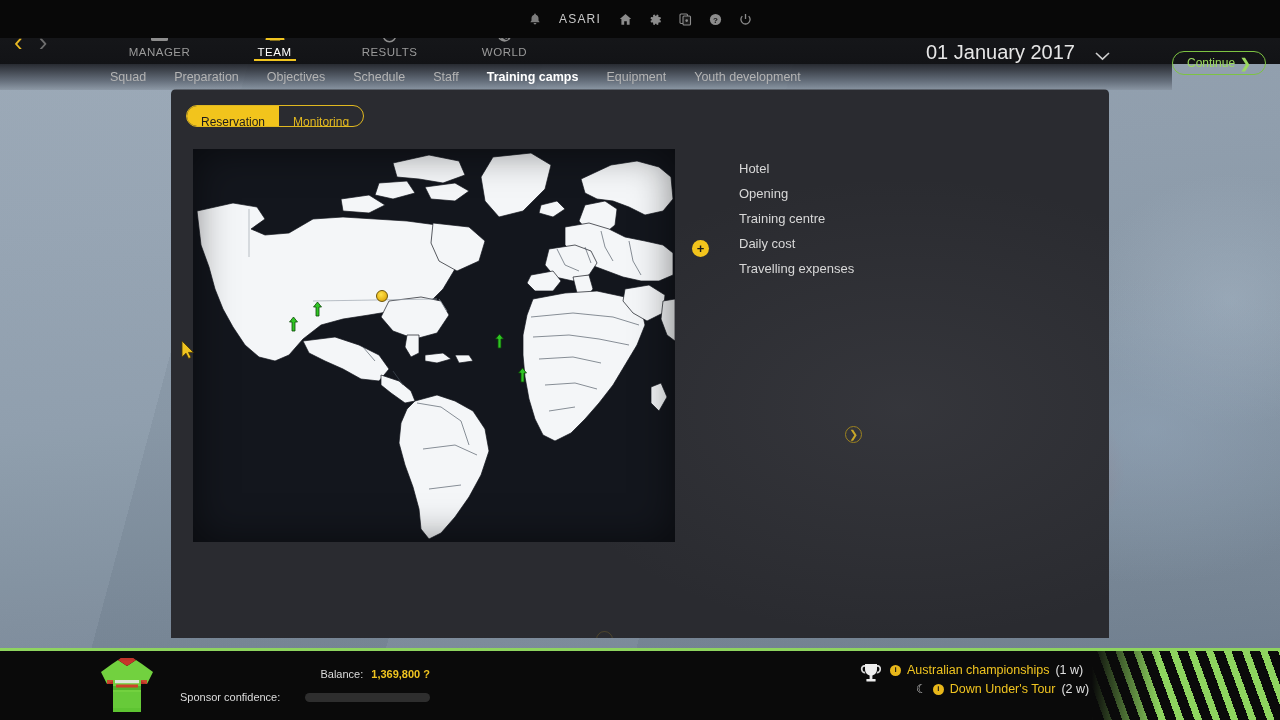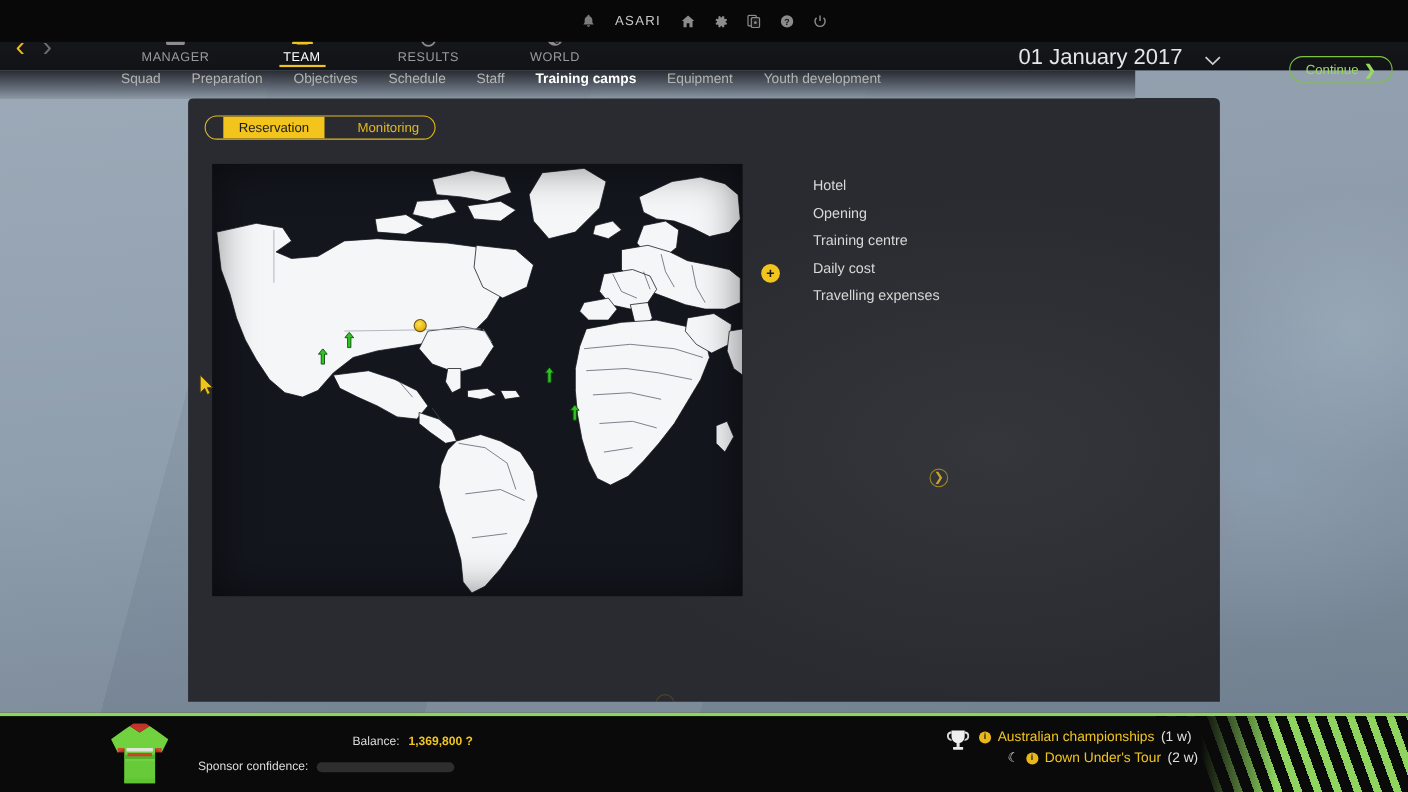--- a/index.html
+++ b/index.html
@@ -100,23 +100,23 @@
     width: 94px; height: 24px;
     border: 1px solid #7dc342; border-radius: 12px;
     display: flex; align-items: center; justify-content: center; gap: 5px;
     color: #9bd85f; font-size: 12px;
     background: transparent;
   }
   .continue-btn .cbarrow { font-size: 13px; font-weight: bold; color: #9bd85f; }
 
   
   .subnav {
-    position: absolute; top: 64px; left: 0; width: 1032px; height: 26px;
+    position: absolute; top: 64px; left: 0; width: 1172px; height: 26px;
     background: linear-gradient(180deg, rgba(30,32,38,0.92) 0%, rgba(84,92,104,0.75) 65%, rgba(130,140,152,0.55) 100%);
-    display: flex; align-items: flex-start;
+    display: flex; align-items: center;
     padding-left: 96px;
     gap: 0px;
     z-index: 34;
   }
   .subnav-item {
     font-size: 12.5px; color: #b4b4b4; padding: 0 14px; white-space: nowrap;
   }
   .subnav-item.active { color: #ffffff; font-weight: bold; }
 
   
@@ -136,21 +136,21 @@
 
   
   .seg {
     position: absolute; left: 15px; top: 16px;
     height: 22px; display: flex; align-items: stretch;
     border: 1px solid #e0b820; border-radius: 11px; overflow: hidden;
     background: #2a2b30;
   }
   .seg-item {
     display: flex; align-items: center; justify-content: center;
-    font-size: 12px; padding: 4px 14px; margin-left: 16px;
+    font-size: 12px; padding: 16px 14px;
   }
   .seg-item.active { background: #f2c41c; color: #1c1c1c; }
   .seg-item.inactive { color: #e3b920; }
 
   
   .map-wrap {
     position: absolute; left: 22px; top: 60px;
     width: 482px; height: 393px;
     background: #13161d;
     overflow: hidden;
@@ -223,21 +223,21 @@
   }
   .jersey { position: absolute; left: 98px; top: 5px; z-index: 3; }
 
   .balance-block {
     position: absolute; left: 180px; top: 14px; z-index: 3;
     font-size: 11px;
   }
   .bal-line { display: flex; align-items: center; gap: 8px; height: 18px; justify-content: flex-end; width: 250px;}
   .bal-label { color: #dcdcdc; }
   .bal-value { color: #f0c420; font-weight: bold; }
-  .conf-line { display: flex; align-items: center; gap: 8px; height: 18px; margin-top: 5px; width: 250px; justify-content: flex-start;}
+  .conf-line { display: flex; align-items: center; gap: 8px; height: 18px; margin-top: 5px; width: 250px; justify-content: space-between;}
   .conf-label { color: #dcdcdc; }
   .conf-bar {
     width: 125px; height: 9px; border-radius: 5px; background: #2e2e2e;
     overflow: hidden;
   }
   .conf-fill { height: 100%; background: #8ed45f; border-radius: 5px; }
 
   .races {
     position: absolute; left: 860px; top: 12px; z-index: 3;
     display: flex; gap: 8px; align-items: flex-start;

